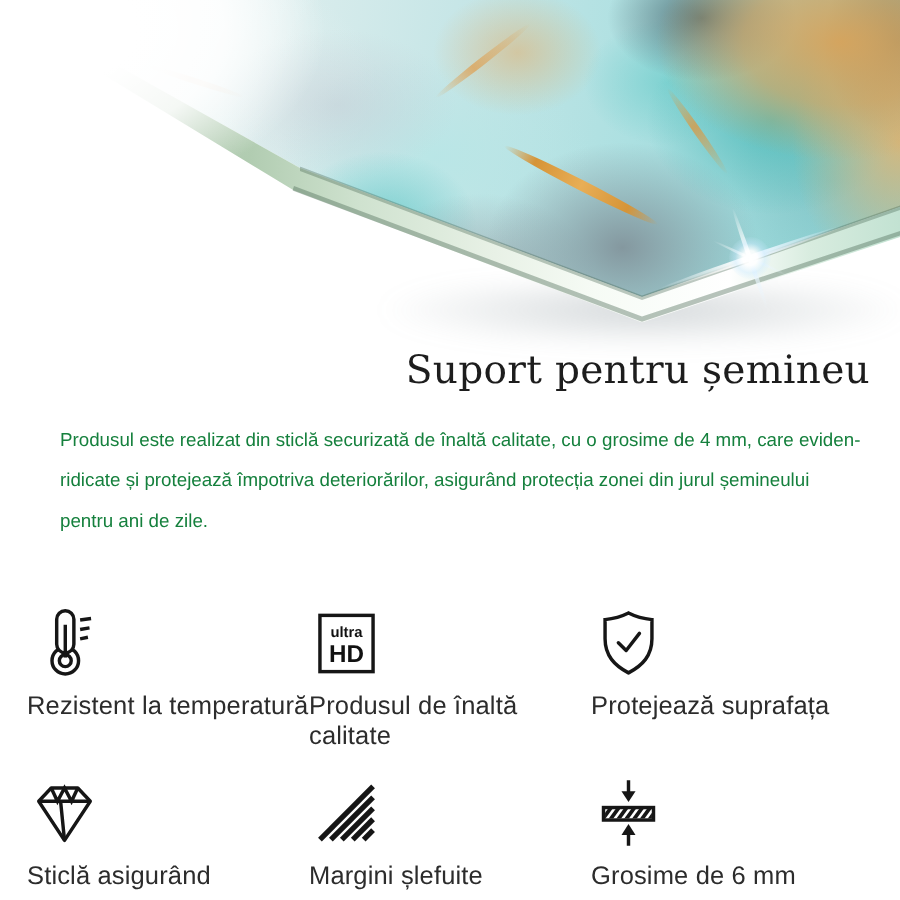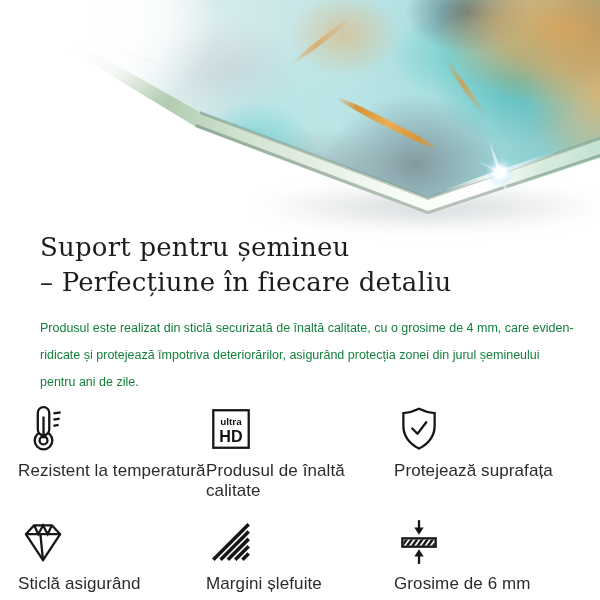--- a/index.html
+++ b/index.html
@@ -62,21 +62,21 @@
   .sparkle .ray { position:absolute; transform-origin:center; border-radius:50%;
     background:linear-gradient(90deg, rgba(255,255,255,0), #ffffff 45%, #eaf6ff 55%, rgba(255,255,255,0)); }
   .sparkle .r1 { left:-65px; top:-2px; width:130px; height:4px; transform:rotate(-19deg); }
   .sparkle .r2 { left:-36px; top:-1.5px; width:72px; height:3px; transform:rotate(71deg); }
   .sparkle .r3 { left:-27px; top:-1px; width:54px; height:2px; transform:rotate(25deg); opacity:.8; }
   .sparkle .core { position:absolute; left:-14px; top:-14px; width:28px; height:28px; border-radius:50%;
     background:radial-gradient(circle, #ffffff 0%, rgba(255,255,255,.9) 25%, rgba(205,235,255,.45) 50%, rgba(205,235,255,0) 75%); }
 
   
   .content { position:absolute; left:40px; top:230px; width:540px; }
-  .title { font-family:"DejaVu Serif", serif; font-weight:400; font-size:26px; line-height:35px; color:#1d1d1d; letter-spacing:.2px; }
+  .title { font-family:"DejaVu Serif", serif; font-weight:400; font-size:26px; line-height:35px; color:#1d1d1d; letter-spacing:.2px;text-align:right; }
   .desc { margin-top:15px; font-size:12.5px; line-height:27px; color:#15803d; }
   .desc div { white-space:nowrap; }
 
   
   .features { position:absolute; left:18px; top:404px; width:564px;
     display:grid; grid-template-columns:repeat(3, 1fr); row-gap:16px; }
   .feature { display:flex; flex-direction:column; align-items:flex-start; }
   .feature svg { width:50px; height:50px; margin-bottom:7px; }
   .feature .label { font-size:17px; color:#2c2c2c; letter-spacing:.1px; }
   .ico { stroke:#161616; fill:none; stroke-width:2.2; }
@@ -103,21 +103,20 @@
       <div class="ray r1"></div>
         <div class="ray r2"></div>
         <div class="ray r3"></div>
         <div class="core"></div>
     </div>
   </div>
 
   <div class="content">
     <h1 class="title">
       <span style="display:block">Suport pentru șemineu</span>
-      <span style="display:block">– Perfecțiune în fiecare detaliu</span>
     </h1>
     <div class="desc">
       <div>Produsul este realizat din sticlă securizată de înaltă calitate, cu o grosime de 4 mm, care eviden-</div>
       <div>ridicate și protejează împotriva deteriorărilor, asigurând protecția zonei din jurul șemineului</div>
       <div>pentru ani de zile.</div>
     </div>
   </div>
 
   <div class="features">
 

